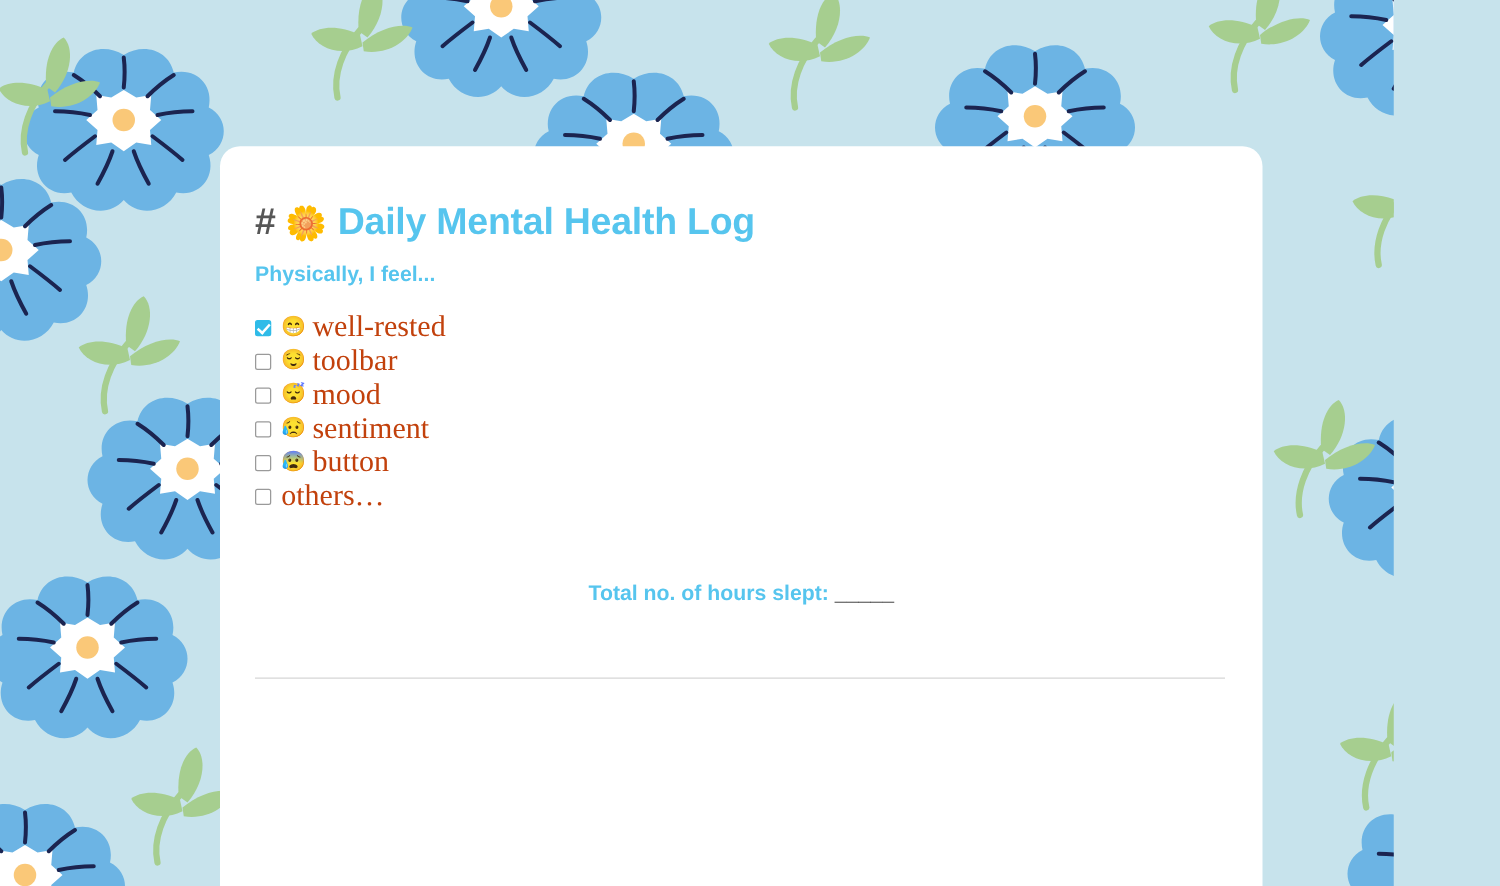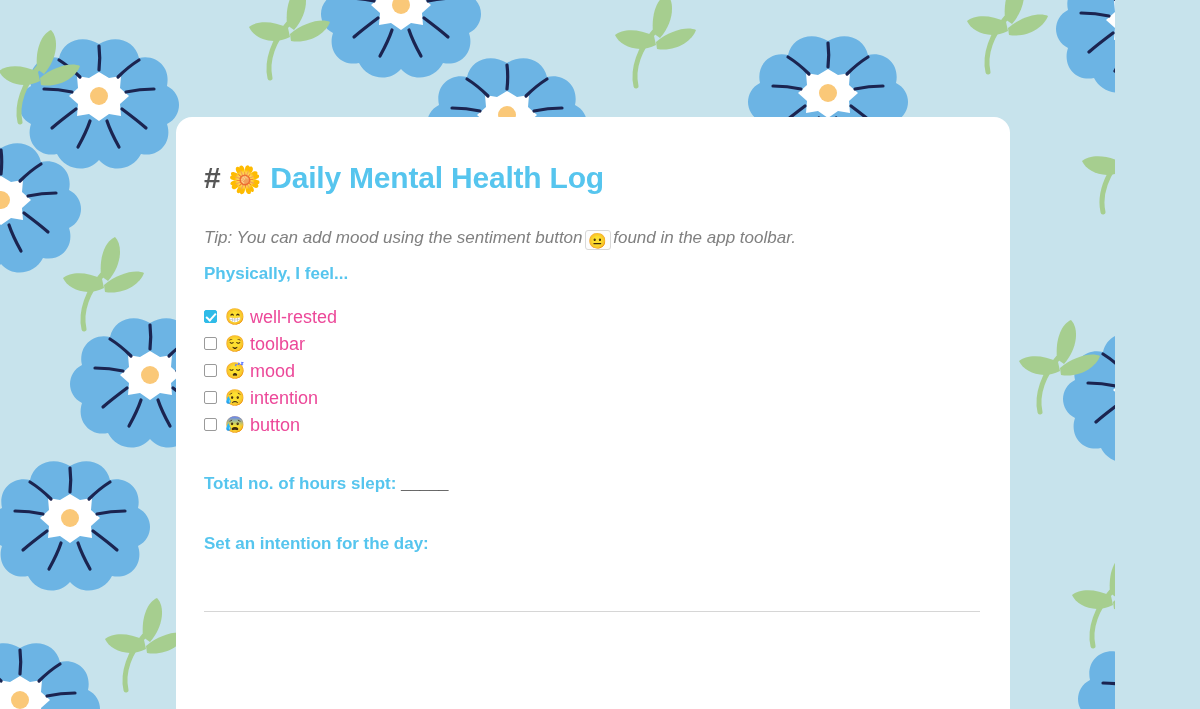--- a/index.html
+++ b/index.html
@@ -136,33 +136,34 @@
     border: solid #ffffff;
     border-width: 0 2px 2px 0;
     transform: rotate(42deg);
   }
   .row-emoji {
     font-size: 16px;
     margin-right: 5px;
     line-height: 1;
   }
   .row-label {
-    font-size: 18px;
-    color: #ec4899;
+    font-size: 24px;
+    color: #c2410c;
     line-height: 1;
+    font-family: Liberation Serif, serif;
   }
 
   
   .field-heading {
     font-size: 17px;
     font-weight: bold;
     color: #56c5ee;
     white-space: nowrap;
   }
-  .sleep-field { margin-top: 36px; }
+  .sleep-field { margin-top: 54px; text-align: center; }
   .blank-underscores {
     color: #111111;
     font-weight: bold;
     letter-spacing: 0px;
   }
   .intention-field { margin-top: 40px; }
 
   .hr-divider {
     margin-top: 57px;
     height: 1px;
@@ -235,23 +236,20 @@
 
   <div id="note-card">
     <div class="card-inner">
 
       <div class="doc-title">
         <span class="hash-mark">#</span>
         <span class="title-emoji">🌼</span>
         <span class="title-text">Daily Mental Health Log</span>
       </div>
 
-      <div class="tip-line">
-        <span>Tip: You can add mood using the sentiment button</span><span class="inline-code">😐</span><span>found in the app toolbar.</span>
-      </div>
 
       <div class="section-heading">Physically, I feel...</div>
 
       <ul class="checklist">
         <li class="check-row">
           <span class="cb checked"></span>
           <span class="row-emoji">😁</span>
           <span class="row-label">well-rested</span>
         </li>
         <li class="check-row">
@@ -260,36 +258,37 @@
           <span class="row-label">toolbar</span>
         </li>
         <li class="check-row">
           <span class="cb unchecked"></span>
           <span class="row-emoji">😴</span>
           <span class="row-label">mood</span>
         </li>
         <li class="check-row">
           <span class="cb unchecked"></span>
           <span class="row-emoji">😥</span>
-          <span class="row-label">intention</span>
+          <span class="row-label">sentiment</span>
         </li>
         <li class="check-row">
           <span class="cb unchecked"></span>
           <span class="row-emoji">😰</span>
           <span class="row-label">button</span>
+        </li>
+        <li class="check-row">
+          <span class="cb unchecked"></span>
+          <span class="row-label">others…</span>
         </li>
       </ul>
 
       <div class="field-heading sleep-field">
         <span>Total no. of hours slept:</span>
         <span class="blank-underscores">_____</span>
       </div>
 
-      <div class="field-heading intention-field">
-        <span>Set an intention for the day:</span>
-      </div>
 
       <div class="hr-divider"></div>
 
     </div>
   </div>
 
 </div>
 
 </body></html>

